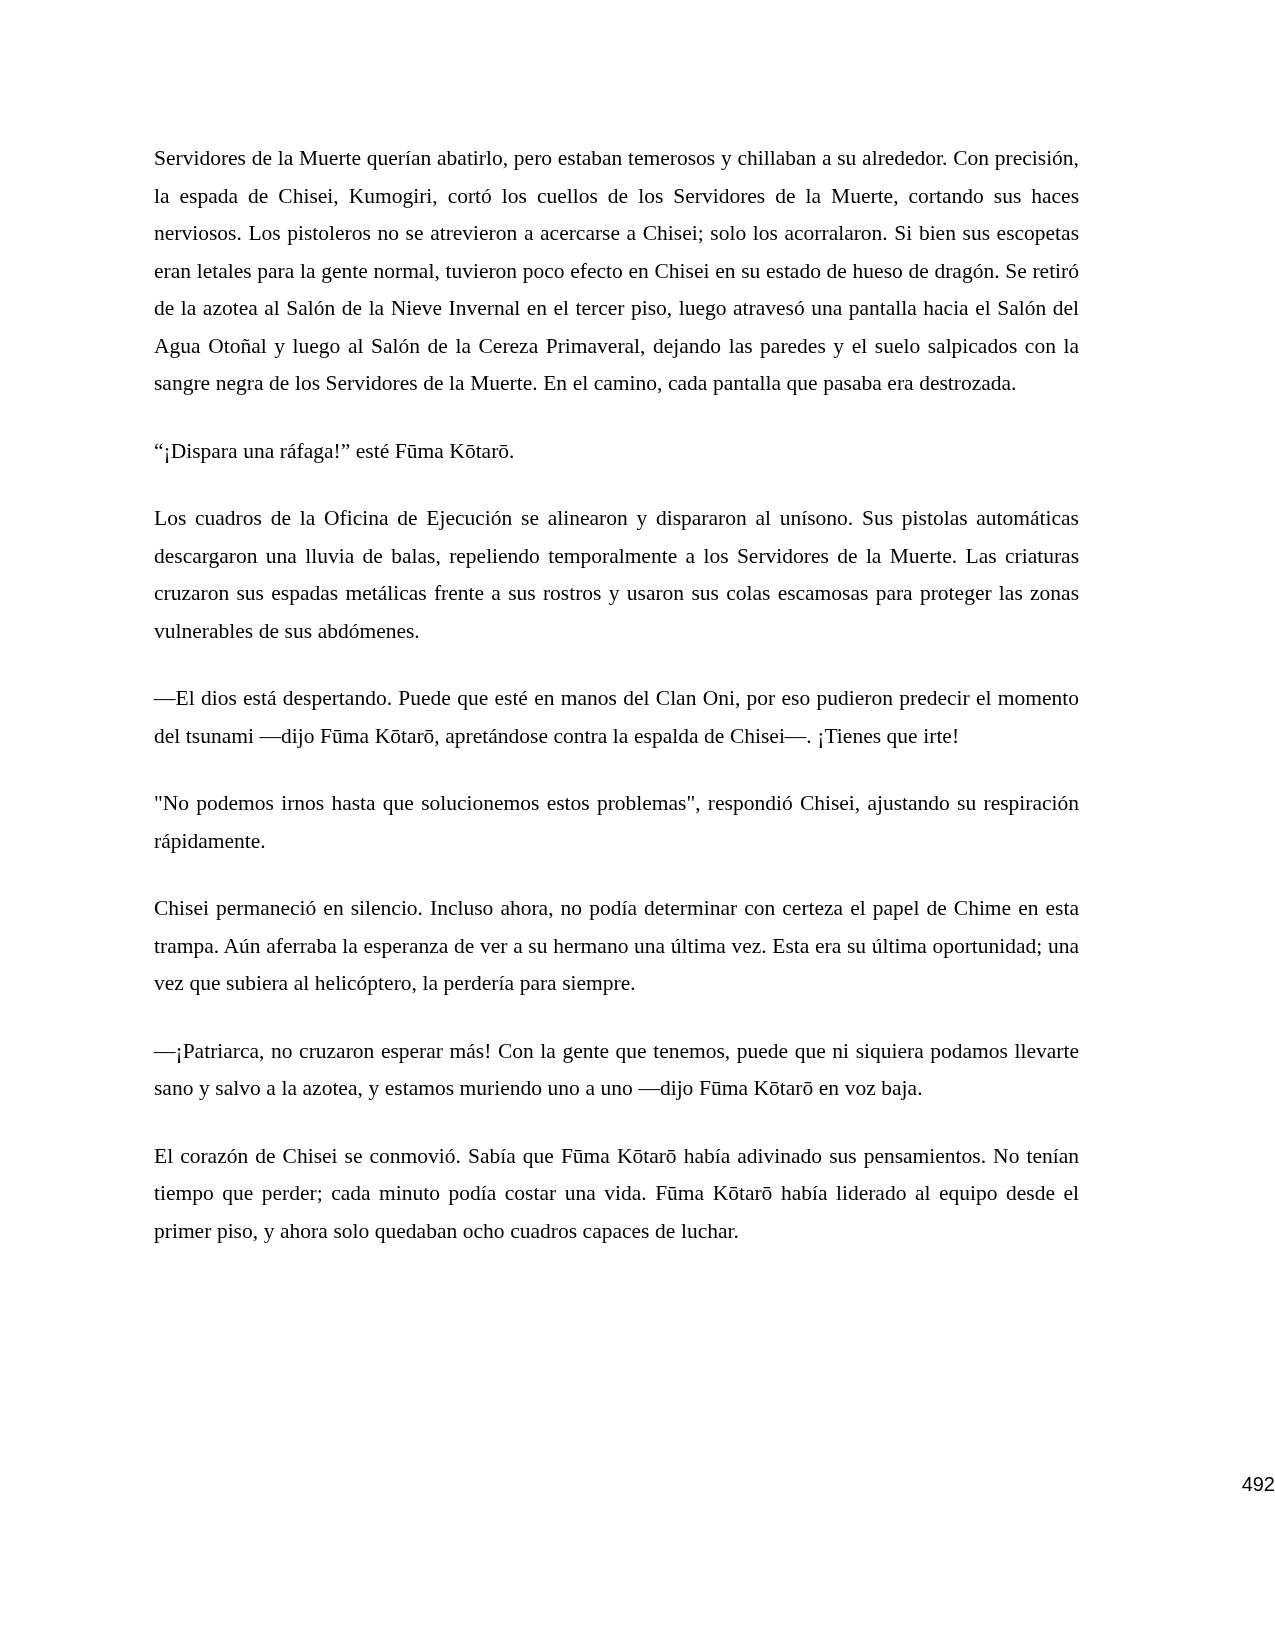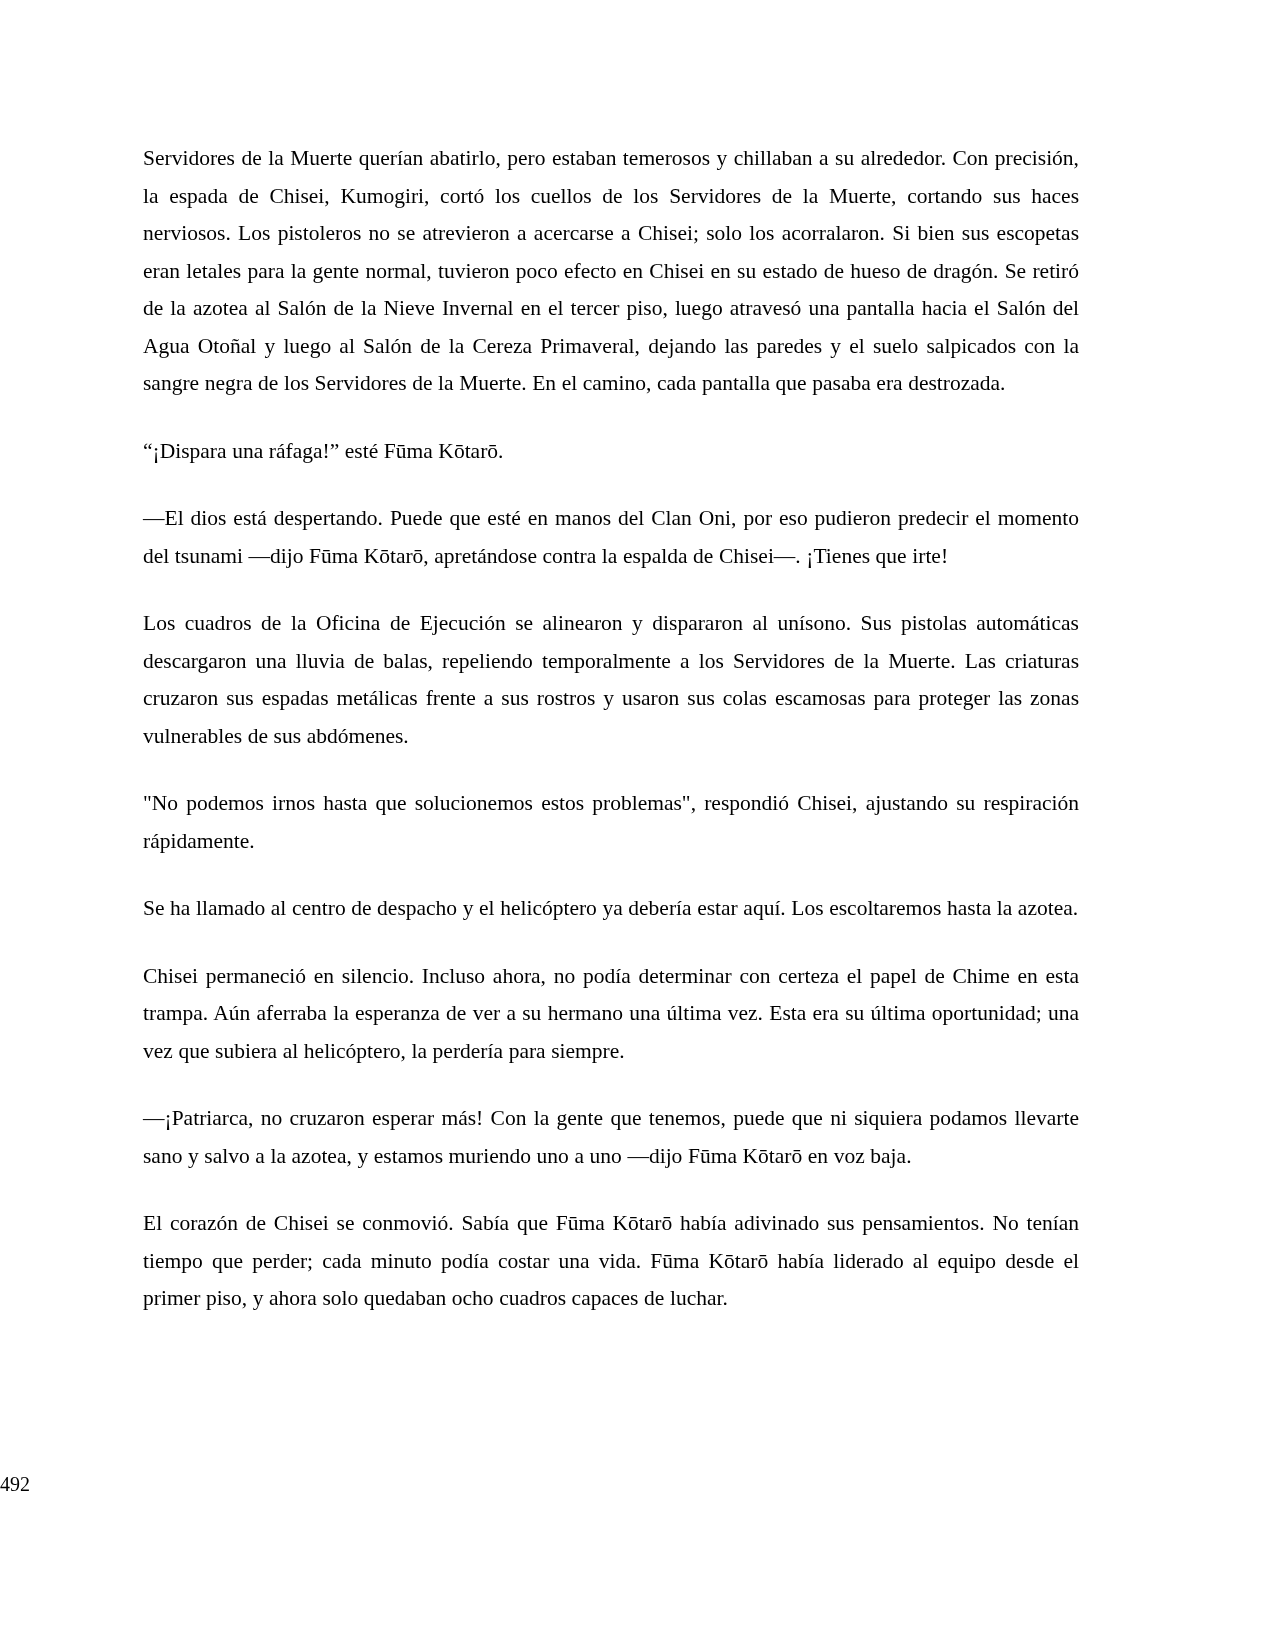--- a/index.html
+++ b/index.html
@@ -23,55 +23,54 @@
     height: 1650px;
     background: #ffffff;
   }
   .content {
     position: absolute;
     left: 143px;
     top: 140px;
     width: 936px;
   }
   p.para {
-    margin: 0 0 30px 0;
+    margin: 0 0 30px 11px;
     font-size: 21.5px;
     line-height: 37.5px;
     text-align: justify;
     text-justify: inter-word;
     hyphens: none;
     -webkit-hyphens: none;
     word-spacing: 0.01em;
   }
   p.para:last-child {
     margin-bottom: 0;
   }
   .folio {
     position: absolute;
     left: 0;
     top: 1472px;
     width: 1275px;
-    text-align: left;
+    text-align: right;
     font-size: 20px;
     line-height: 24px;
-    font-family: Liberation Serif, serif;
+    font-family: Liberation Sans, sans-serif;
   }
 </style>
 </head>
 <body>
 
 <div class="page">
 
   <div class="content">
     <p class="para">Servidores de la Muerte querían abatirlo, pero estaban temerosos y chillaban a su alrededor. Con precisión, la espada de Chisei, Kumogiri, cortó los cuellos de los Servidores de la Muerte, cortando sus haces nerviosos. Los pistoleros no se atrevieron a acercarse a Chisei; solo los acorralaron. Si bien sus escopetas eran letales para la gente normal, tuvieron poco efecto en Chisei en su estado de hueso de dragón. Se retiró de la azotea al Salón de la Nieve Invernal en el tercer piso, luego atravesó una pantalla hacia el Salón del Agua Otoñal y luego al Salón de la Cereza Primaveral, dejando las paredes y el suelo salpicados con la sangre negra de los Servidores de la Muerte. En el camino, cada pantalla que pasaba era destrozada.</p>
     <p class="para">“¡Dispara una ráfaga!” esté Fūma Kōtarō.</p>
+    <p class="para">Los cuadros de la Oficina de Ejecución se alinearon y dispararon al unísono. Sus pistolas automáticas descargaron una lluvia de balas, repeliendo temporalmente a los Servidores de la Muerte. Las criaturas cruzaron sus espadas metálicas frente a sus rostros y usaron sus colas escamosas para proteger las zonas vulnerables de sus abdómenes.</p>
     <p class="para">—El dios está despertando. Puede que esté en manos del Clan Oni, por eso pudieron predecir el momento del tsunami —dijo Fūma Kōtarō, apretándose contra la espalda de Chisei—. ¡Tienes que irte!</p>
-    <p class="para">Los cuadros de la Oficina de Ejecución se alinearon y dispararon al unísono. Sus pistolas automáticas descargaron una lluvia de balas, repeliendo temporalmente a los Servidores de la Muerte. Las criaturas cruzaron sus espadas metálicas frente a sus rostros y usaron sus colas escamosas para proteger las zonas vulnerables de sus abdómenes.</p>
     <p class="para">"No podemos irnos hasta que solucionemos estos problemas", respondió Chisei, ajustando su respiración rápidamente.</p>
-    <p class="para">Se ha llamado al centro de despacho y el helicóptero ya debería estar aquí. Los escoltaremos hasta la azotea.</p>
     <p class="para">Chisei permaneció en silencio. Incluso ahora, no podía determinar con certeza el papel de Chime en esta trampa. Aún aferraba la esperanza de ver a su hermano una última vez. Esta era su última oportunidad; una vez que subiera al helicóptero, la perdería para siempre.</p>
     <p class="para">—¡Patriarca, no cruzaron esperar más! Con la gente que tenemos, puede que ni siquiera podamos llevarte sano y salvo a la azotea, y estamos muriendo uno a uno —dijo Fūma Kōtarō en voz baja.</p>
     <p class="para">El corazón de Chisei se conmovió. Sabía que Fūma Kōtarō había adivinado sus pensamientos. No tenían tiempo que perder; cada minuto podía costar una vida. Fūma Kōtarō había liderado al equipo desde el primer piso, y ahora solo quedaban ocho cuadros capaces de luchar.</p>
   </div>
 
   <div class="folio">492</div>
 
 </div>
 
 </body></html>

